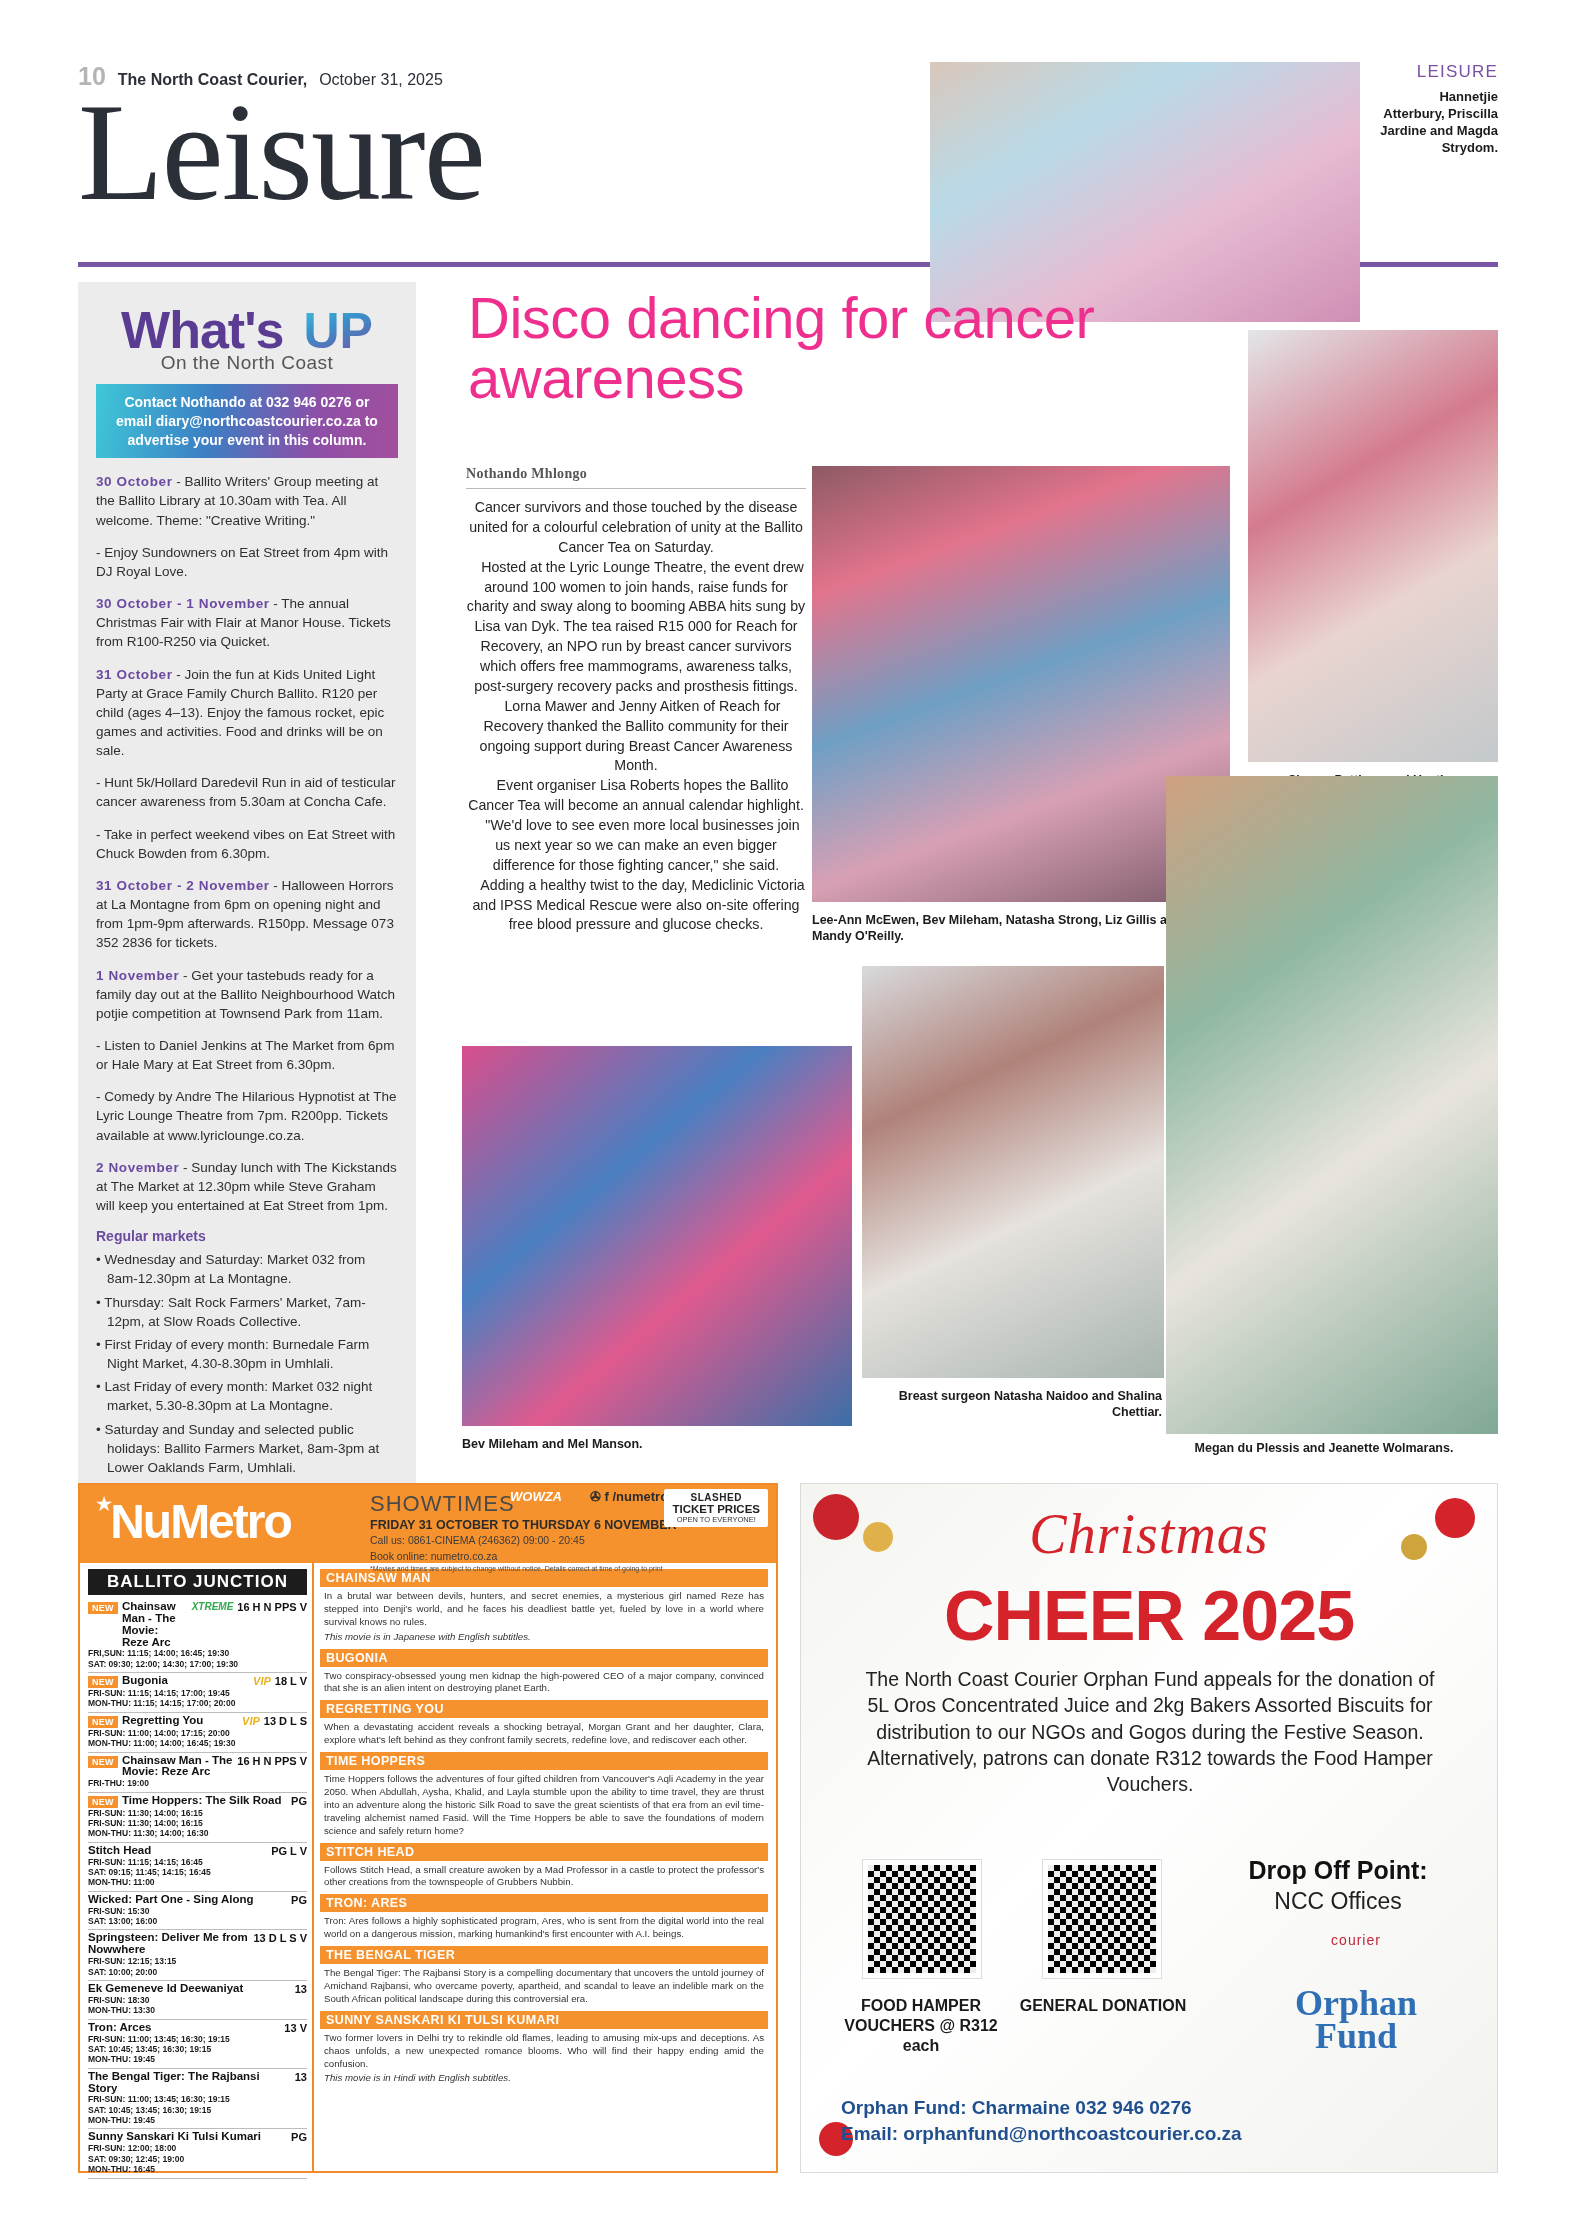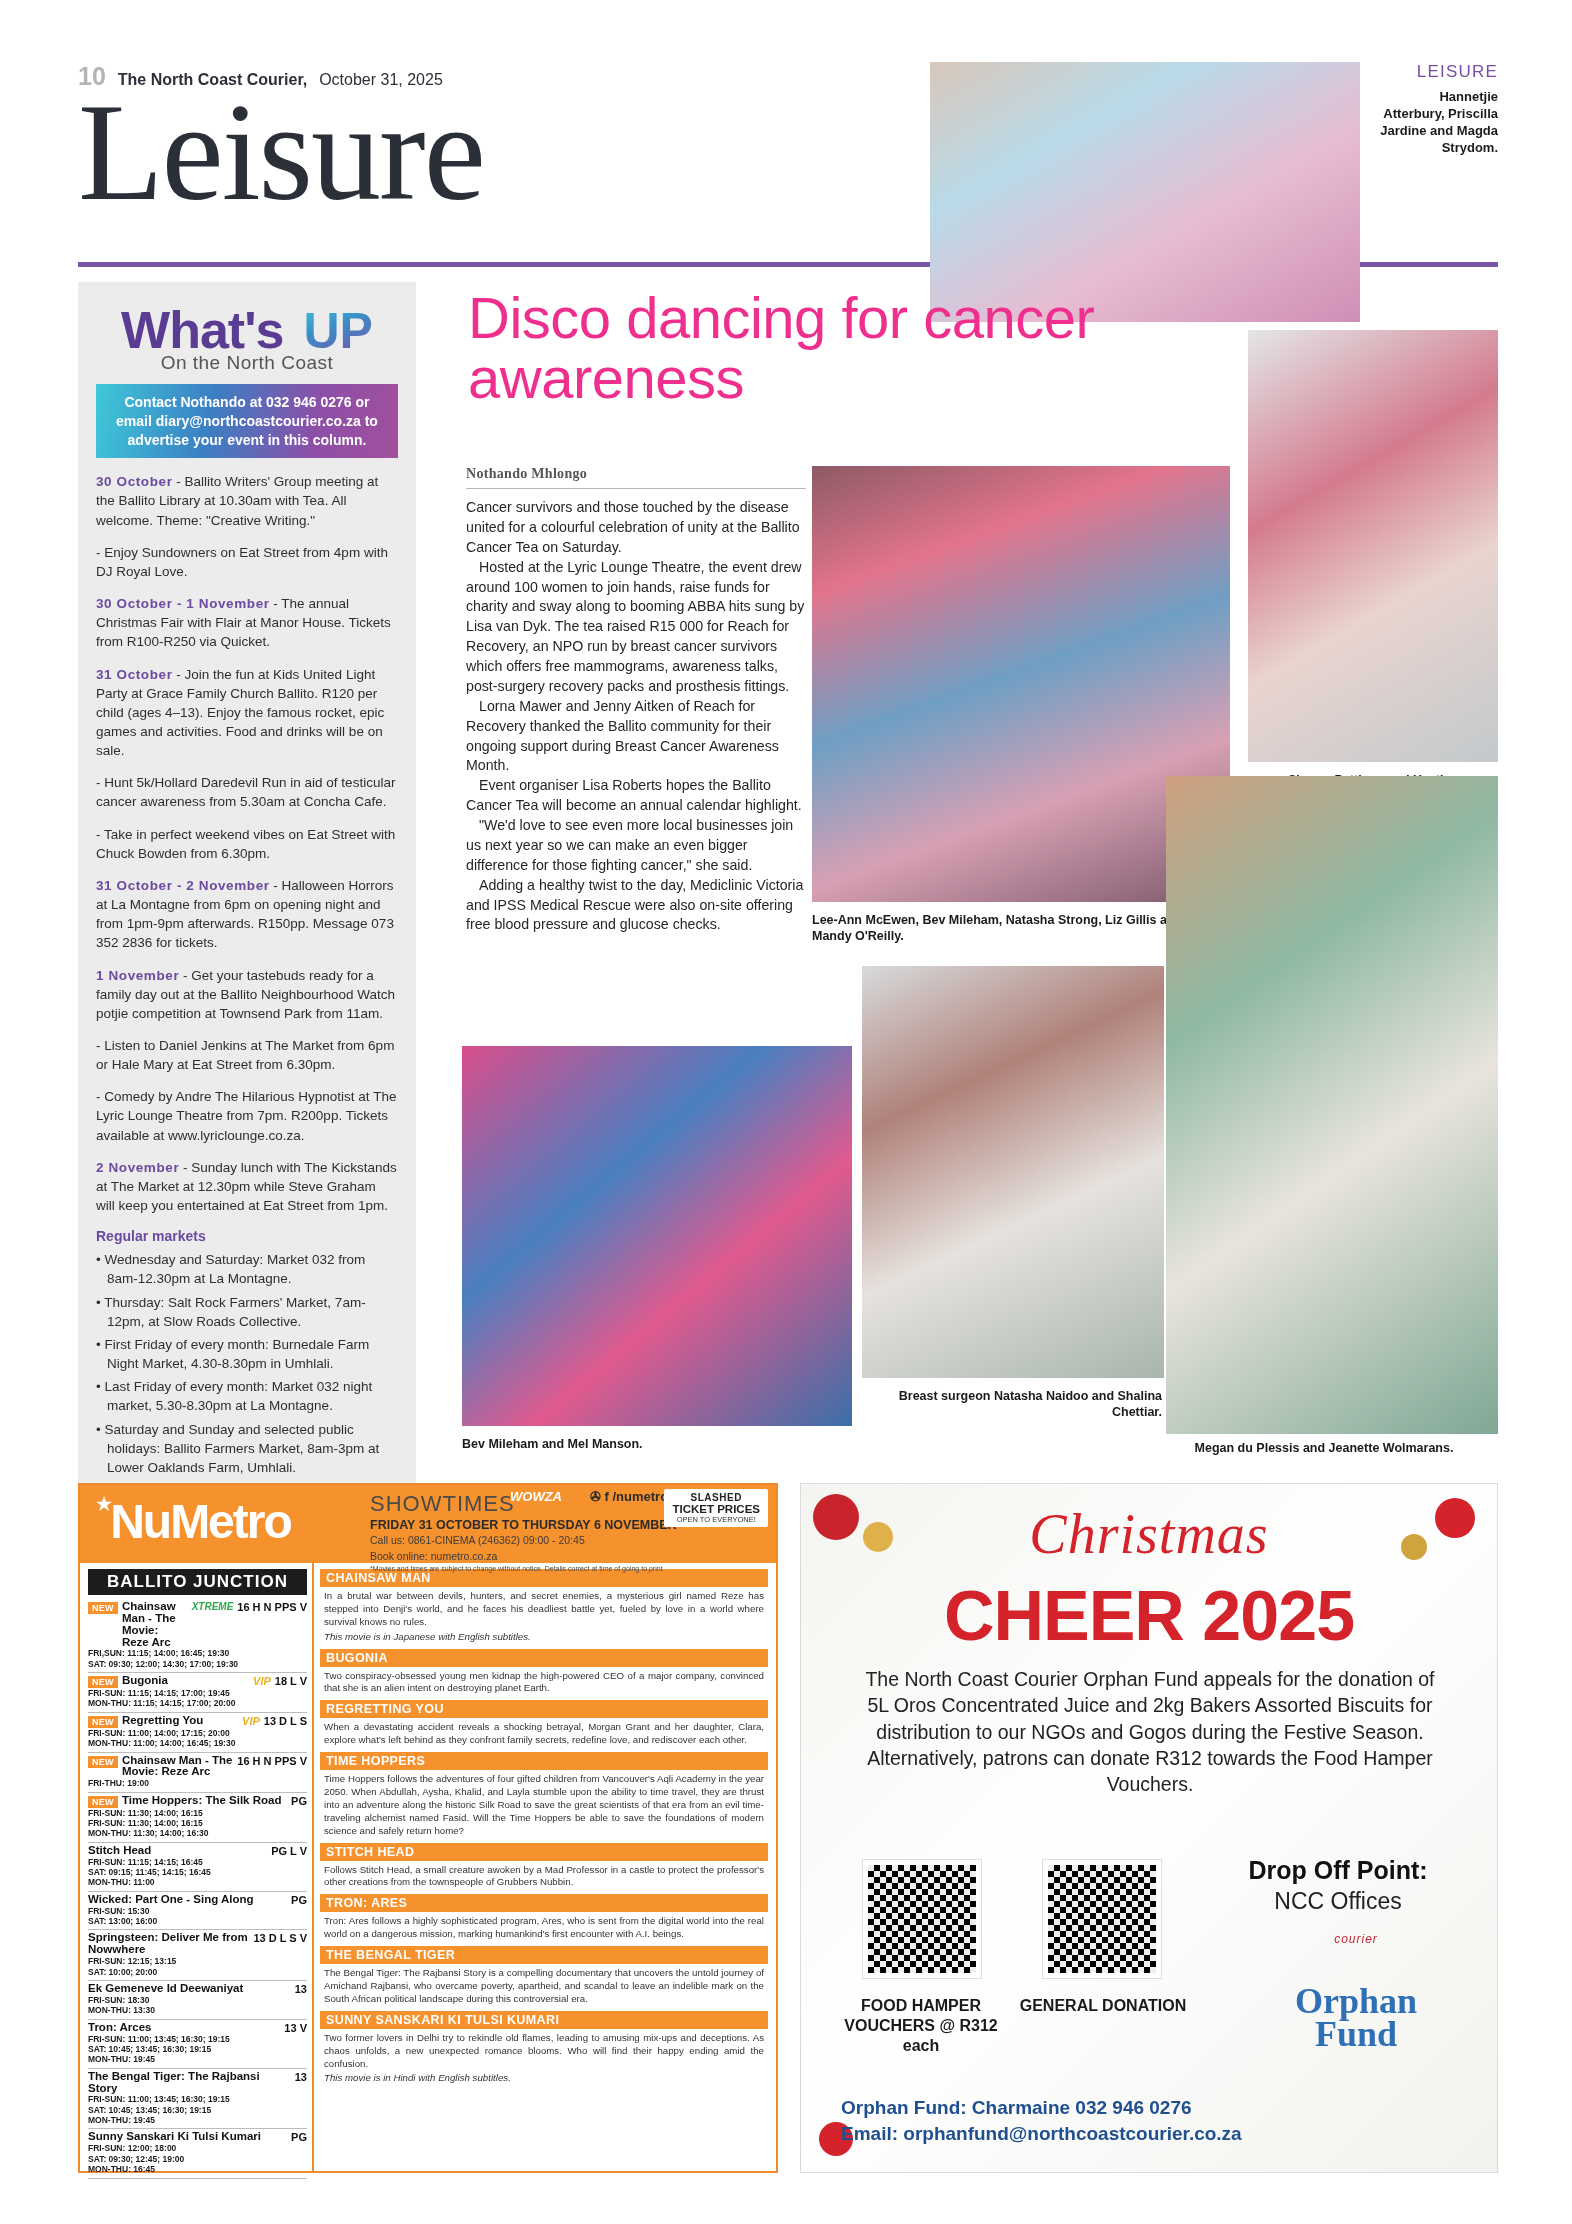--- a/index.html
+++ b/index.html
@@ -70,21 +70,21 @@
   }
 
   
   .artcol { position: absolute; left: 466px; top: 466px; width: 340px; }
   .byline {
     font-size: 14px; color: #555; font-weight: bold;
     font-family: "Liberation Serif", serif;
     border-bottom: 1px solid #b9b9b9; padding-bottom: 6px; margin-bottom: 9px;
     letter-spacing: 0.3px;
   }
-  .artcol p { font-size: 14.2px; line-height: 1.4; color: #262626; text-align: left; }
+  .artcol p { font-size: 14.2px; line-height: 1.4; color: #262626; text-align: center; }
   .artcol p + p { text-indent: 13px; }
 
   
   .photo { position: absolute; overflow: hidden; background: #cfcfcf; }
   .cap {
     position: absolute; font-size: 12.5px; font-weight: bold;
     color: #1b1b1b; line-height: 1.3;
   }
   .cap-top {
     position: absolute; font-size: 13px; font-weight: bold;
@@ -188,21 +188,21 @@
     color: #1a1a1a; line-height: 1.24; width: 180px;
   }
   .xm-drop {
     position: absolute; right: 44px; top: 372px; text-align: center; width: 230px;
   }
   .xm-drop-1 { font-size: 25px; font-weight: bold; color: #111; }
   .xm-drop-2 { font-size: 23px; color: #222; margin-top: 3px; }
   .xm-fund {
     position: absolute; right: 36px; top: 448px; width: 210px; text-align: center;
   }
-  .xm-fund-c { font-size: 12px; color: #c2263a; font-style: italic; letter-spacing: 1px; }
+  .xm-fund-c { font-size: 14px; color: #c2263a; letter-spacing: 1px; }
   .xm-fund-o {
     font-family: "Liberation Serif", serif; font-size: 36px; font-weight: bold;
     color: #2f6fb5; line-height: 0.92; margin-top: 39px;
   }
   .xm-fund-f {
     font-family: "Liberation Serif", serif; font-size: 36px; font-weight: bold;
     color: #2f6fb5; line-height: 0.92;
   }
   .xm-contact {
     position: absolute; left: 40px; bottom: 24px; font-size: 19px;

